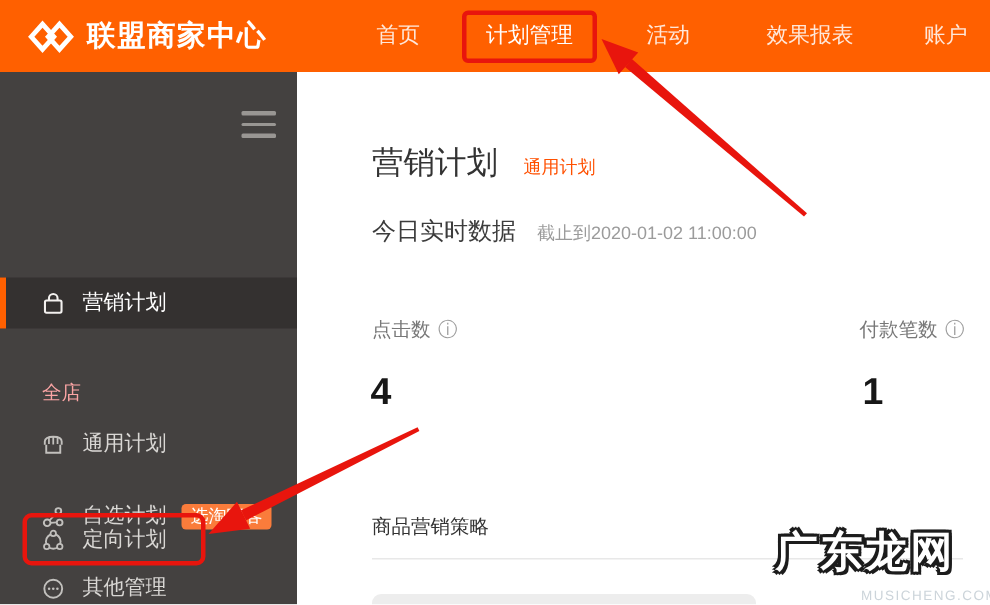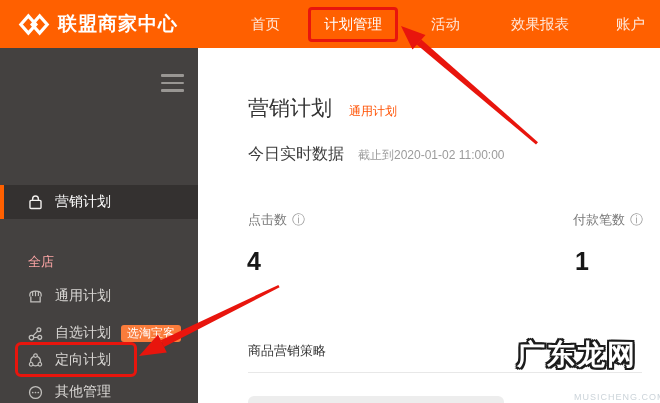--- a/index.html
+++ b/index.html
@@ -63,21 +63,21 @@
   .bottom-bar { position:absolute; left:248px; top:396px; width:256px; height:12px; background:#ededed; border-radius:6px 6px 0 0; }
 
   
   .anno-box { position:absolute; border:3px solid #e8150d; pointer-events:none; z-index:7; }
   .anno-box.nav-box { left:308px; top:7px; width:90px; height:35px; border-radius:4px; }
   .anno-box.side-box { left:15px; top:342px; width:122px; height:35px; border-radius:6px; }
   .arrows { position:absolute; left:0; top:0; z-index:8; pointer-events:none; }
 
   
   .watermark {
-    position:absolute; left:517px; top:336px; z-index:9; pointer-events:none;
+    position:absolute; left:517px; top:349px; z-index:9; pointer-events:none;
     font-size:28px; font-weight:bold; color:#fff; letter-spacing:2px; white-space:nowrap;
     text-shadow:
       -2px -2px 0 #1c1c1c, 2px -2px 0 #1c1c1c, -2px 2px 0 #1c1c1c, 2px 2px 0 #1c1c1c,
       -2px 0 0 #1c1c1c, 2px 0 0 #1c1c1c, 0 -2px 0 #1c1c1c, 0 2px 0 #1c1c1c;
   }
   .watermark-sub {
     position:absolute; left:574px; top:392px; z-index:9; pointer-events:none;
     font-size:9px; color:#ccd4da; letter-spacing:1px; white-space:nowrap;
   }
 </style>
@@ -122,21 +122,21 @@
 
     <div class="side-item" style="top:234px">
       <svg class="ico" viewBox="0 0 16 16">
         <path d="M2.7 8 V6 Q2.7 3 8 3 Q13.3 3 13.3 6 V8" fill="none" stroke="#c2c0bd" stroke-width="1.2"></path>
         <path d="M5.3 3.3 V7.6 M8 3 V7.8 M10.7 3.3 V7.6" fill="none" stroke="#c2c0bd" stroke-width="1.1"></path>
         <path d="M3.6 8 V13 H12.4 V8" fill="none" stroke="#c2c0bd" stroke-width="1.2"></path>
       </svg>
       <span>通用计划</span>
     </div>
 
-    <div class="side-item" style="top:271px">
+    <div class="side-item" style="top:282px">
       <svg class="ico" viewBox="0 0 16 16">
         <circle cx="4.2" cy="11.8" r="2.1" fill="none" stroke="#c2c0bd" stroke-width="1.2"></circle>
         <circle cx="11.2" cy="4.4" r="1.8" fill="none" stroke="#c2c0bd" stroke-width="1.2"></circle>
         <circle cx="12" cy="11.6" r="1.8" fill="none" stroke="#c2c0bd" stroke-width="1.2"></circle>
         <path d="M5.7 10.3 L9.9 5.8 M6.3 11.8 L10.2 11.6" fill="none" stroke="#c2c0bd" stroke-width="1.1"></path>
       </svg>
       <span>自选计划</span>
       <span class="badge">选淘宝客</span>
     </div>
 

